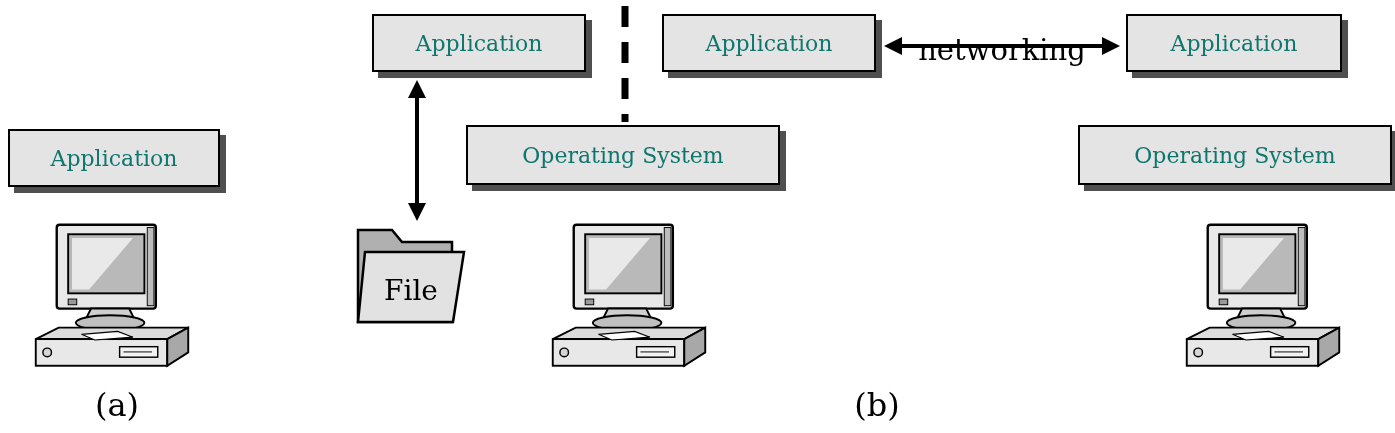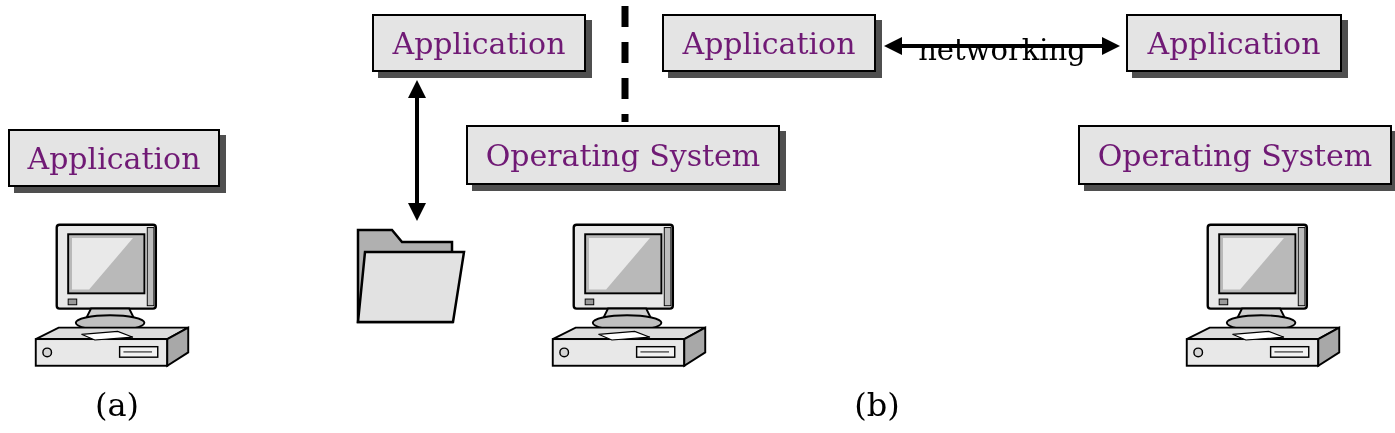--- a/index.html
+++ b/index.html
@@ -16,22 +16,22 @@
     overflow: hidden;
   }
   .box {
     position: absolute;
     background: #e4e4e4;
     border: 2px solid #000000;
     box-shadow: 6px 6px 0 #4f4f4f;
     display: flex;
     align-items: center;
     justify-content: center;
-    font-size: 30px;
-    color: #701a75;
+    font-size: 22px;
+    color: #0f766e;
     box-sizing: content-box;
   }
   .caption {
     position: absolute;
     font-size: 32px;
     color: #000000;
     text-align: center;
   }
   .floating-label {
     position: absolute;
@@ -120,20 +120,21 @@
 
   <div class="box" style="left:372px; top:14px; width:210px; height:54px;">
     <span>Application</span>
   </div>
 
   <div class="folder-wrap">
     <svg viewBox="0 0 122 112">
       <polygon points="8,102 8,10 42,10 52,22 102,22 102,102" fill="#b0b0b0" stroke="#000000" stroke-width="2.5"></polygon>
       <polygon points="8,102 15,32 114,32 103,102" fill="#e2e2e2" stroke="#000000" stroke-width="2.5"></polygon>
     </svg>
+    <div class="folder-label">File</div>
   </div>
 
   <div class="box" style="left:466px; top:125px; width:310px; height:56px;">
     <span>Operating System</span>
   </div>
 
   <svg class="pc" viewBox="0 0 180 170" style="left:543px; top:219px;">
     <use href="#pc-symbol"></use>
   </svg>
 

